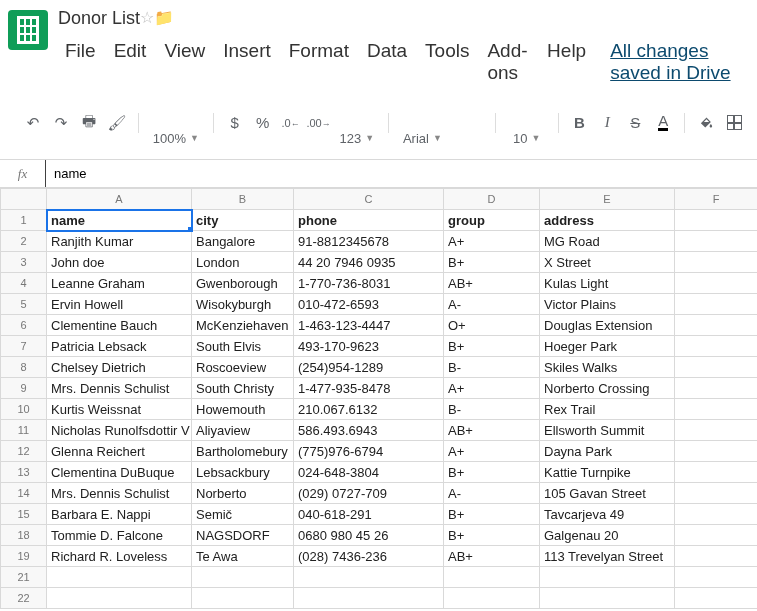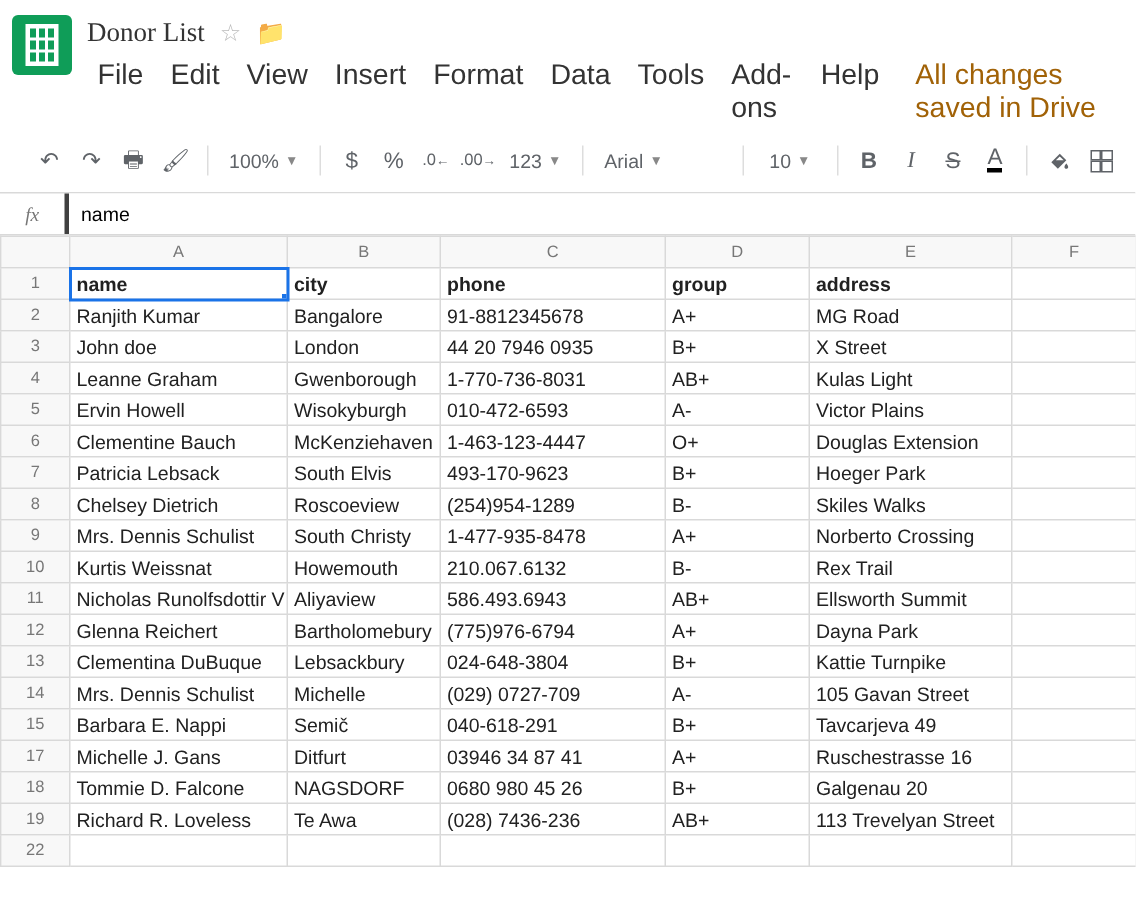--- a/index.html
+++ b/index.html
@@ -31,74 +31,73 @@
     width: 22px; height: 28px;
     background: #fff;
     display: grid;
     grid-template-columns: repeat(3,1fr);
     grid-template-rows: repeat(3,1fr);
     gap: 2px;
     padding: 3px;
   }
   .app-icon-inner div { background:#0f9d58; }
   .title-row {
-    display: flex; align-items: flex-end; gap: 10px;
+    display: flex; align-items: flex-start; 
     height: 24px;
-    font-family: Liberation Serif, serif;
   }
   .doc-title {
     font-size: 18px;
     color: #333;
   }
   .star-icon, .folder-icon { color:#bbb; font-size:16px; cursor:pointer; }
   .menu-row {
     display: flex;
     gap: 4px;
     font-size: 19px;
     color: #333;
     margin-top: 4px;
   }
   .menu-row .menu-item { padding: 4px 7px; cursor:pointer; border-radius:3px; }
-  .save-status { color:#a16207; padding:4px 7px; margin-left:6px; }
+  .save-status { color:#0c4a6e; text-decoration: underline; padding:4px 7px; margin-left:6px; }
 
   
   .toolbar {
     display:flex; align-items:center; gap:2px;
     padding: 6px 10px 8px 20px;
     border-bottom: 1px solid #d9d9d9;
   }
   .tb-btn {
     min-width: 26px; height: 26px;
     display:flex; align-items:center; justify-content:center;
     color:#5f6368; cursor:pointer; border-radius:3px;
     font-size: 15px;
     padding: 0 3px;
   }
   .tb-sep { width:1px; height:20px; background:#ddd; margin:0 6px; }
   .tb-select {
     display:flex; align-items:center; gap:4px;
     color:#5f6368; font-size:13px; padding:0 6px;
-    cursor:pointer; height:26px;
+    cursor:pointer; height:26px;margin-top:31px;
   }
   .tb-select .chev { font-size:9px; color:#888; }
   .tb-bold { font-weight:bold; }
   .tb-strike { text-decoration: line-through; }
   .tb-italic { font-style: italic; font-family: serif; }
   .color-underline { border-bottom: 3px solid #000; line-height: 12px; padding-bottom:1px;}
 
   
   .formula-bar {
     display:flex; align-items:center;
     border-bottom: 1px solid #d9d9d9;
     height: 28px;
   }
   .fx-label {
     width: 46px; text-align:center;
     font-style: italic; color:#777; font-size:13px;
-    border-right: 3px solid #404040;
+    border-right: 1px solid #404040;
     height:100%; display:flex; align-items:center; justify-content:center;
     font-family: serif;
   }
   .fx-input {
     flex:1; border:none; outline:none; font-size:13px;
     padding: 0 8px; height:100%;
   }
 
   
   .grid-wrapper { position:relative; }
@@ -394,63 +393,63 @@
           <td>Clementina DuBuque</td>
           <td>Lebsackbury</td>
           <td>024-648-3804</td>
           <td>B+</td>
           <td>Kattie Turnpike</td>
           <td></td>
         </tr>
         <tr>
           <th class="rowhead">14</th>
           <td>Mrs. Dennis Schulist</td>
-          <td>Michelle</td>
+          <td>Norberto</td>
           <td>(029) 0727-709</td>
           <td>A-</td>
           <td>105 Gavan Street</td>
           <td></td>
         </tr>
         <tr>
           <th class="rowhead">15</th>
           <td>Barbara E. Nappi</td>
           <td>Semič</td>
           <td>040-618-291</td>
           <td>B+</td>
           <td>Tavcarjeva 49</td>
           <td></td>
         </tr>
         <tr>
-          <th class="rowhead">17</th>
-          <td>Michelle J. Gans</td>
-          <td>Ditfurt</td>
-          <td>03946 34 87 41</td>
-          <td>A+</td>
-          <td>Ruschestrasse 16</td>
-          <td></td>
-        </tr>
-        <tr>
           <th class="rowhead">18</th>
           <td>Tommie D. Falcone</td>
           <td>NAGSDORF</td>
           <td>0680 980 45 26</td>
           <td>B+</td>
           <td>Galgenau 20</td>
           <td></td>
         </tr>
         <tr>
           <th class="rowhead">19</th>
           <td>Richard R. Loveless</td>
           <td>Te Awa</td>
           <td>(028) 7436-236</td>
           <td>AB+</td>
           <td>113 Trevelyan Street</td>
           <td></td>
         </tr>
         <tr>
+          <th class="rowhead">21</th>
+          <td></td>
+          <td></td>
+          <td></td>
+          <td></td>
+          <td></td>
+          <td></td>
+        </tr>
+        <tr>
           <th class="rowhead">22</th>
           <td></td>
           <td></td>
           <td></td>
           <td></td>
           <td></td>
           <td></td>
         </tr>
       </tbody>
 </table>

